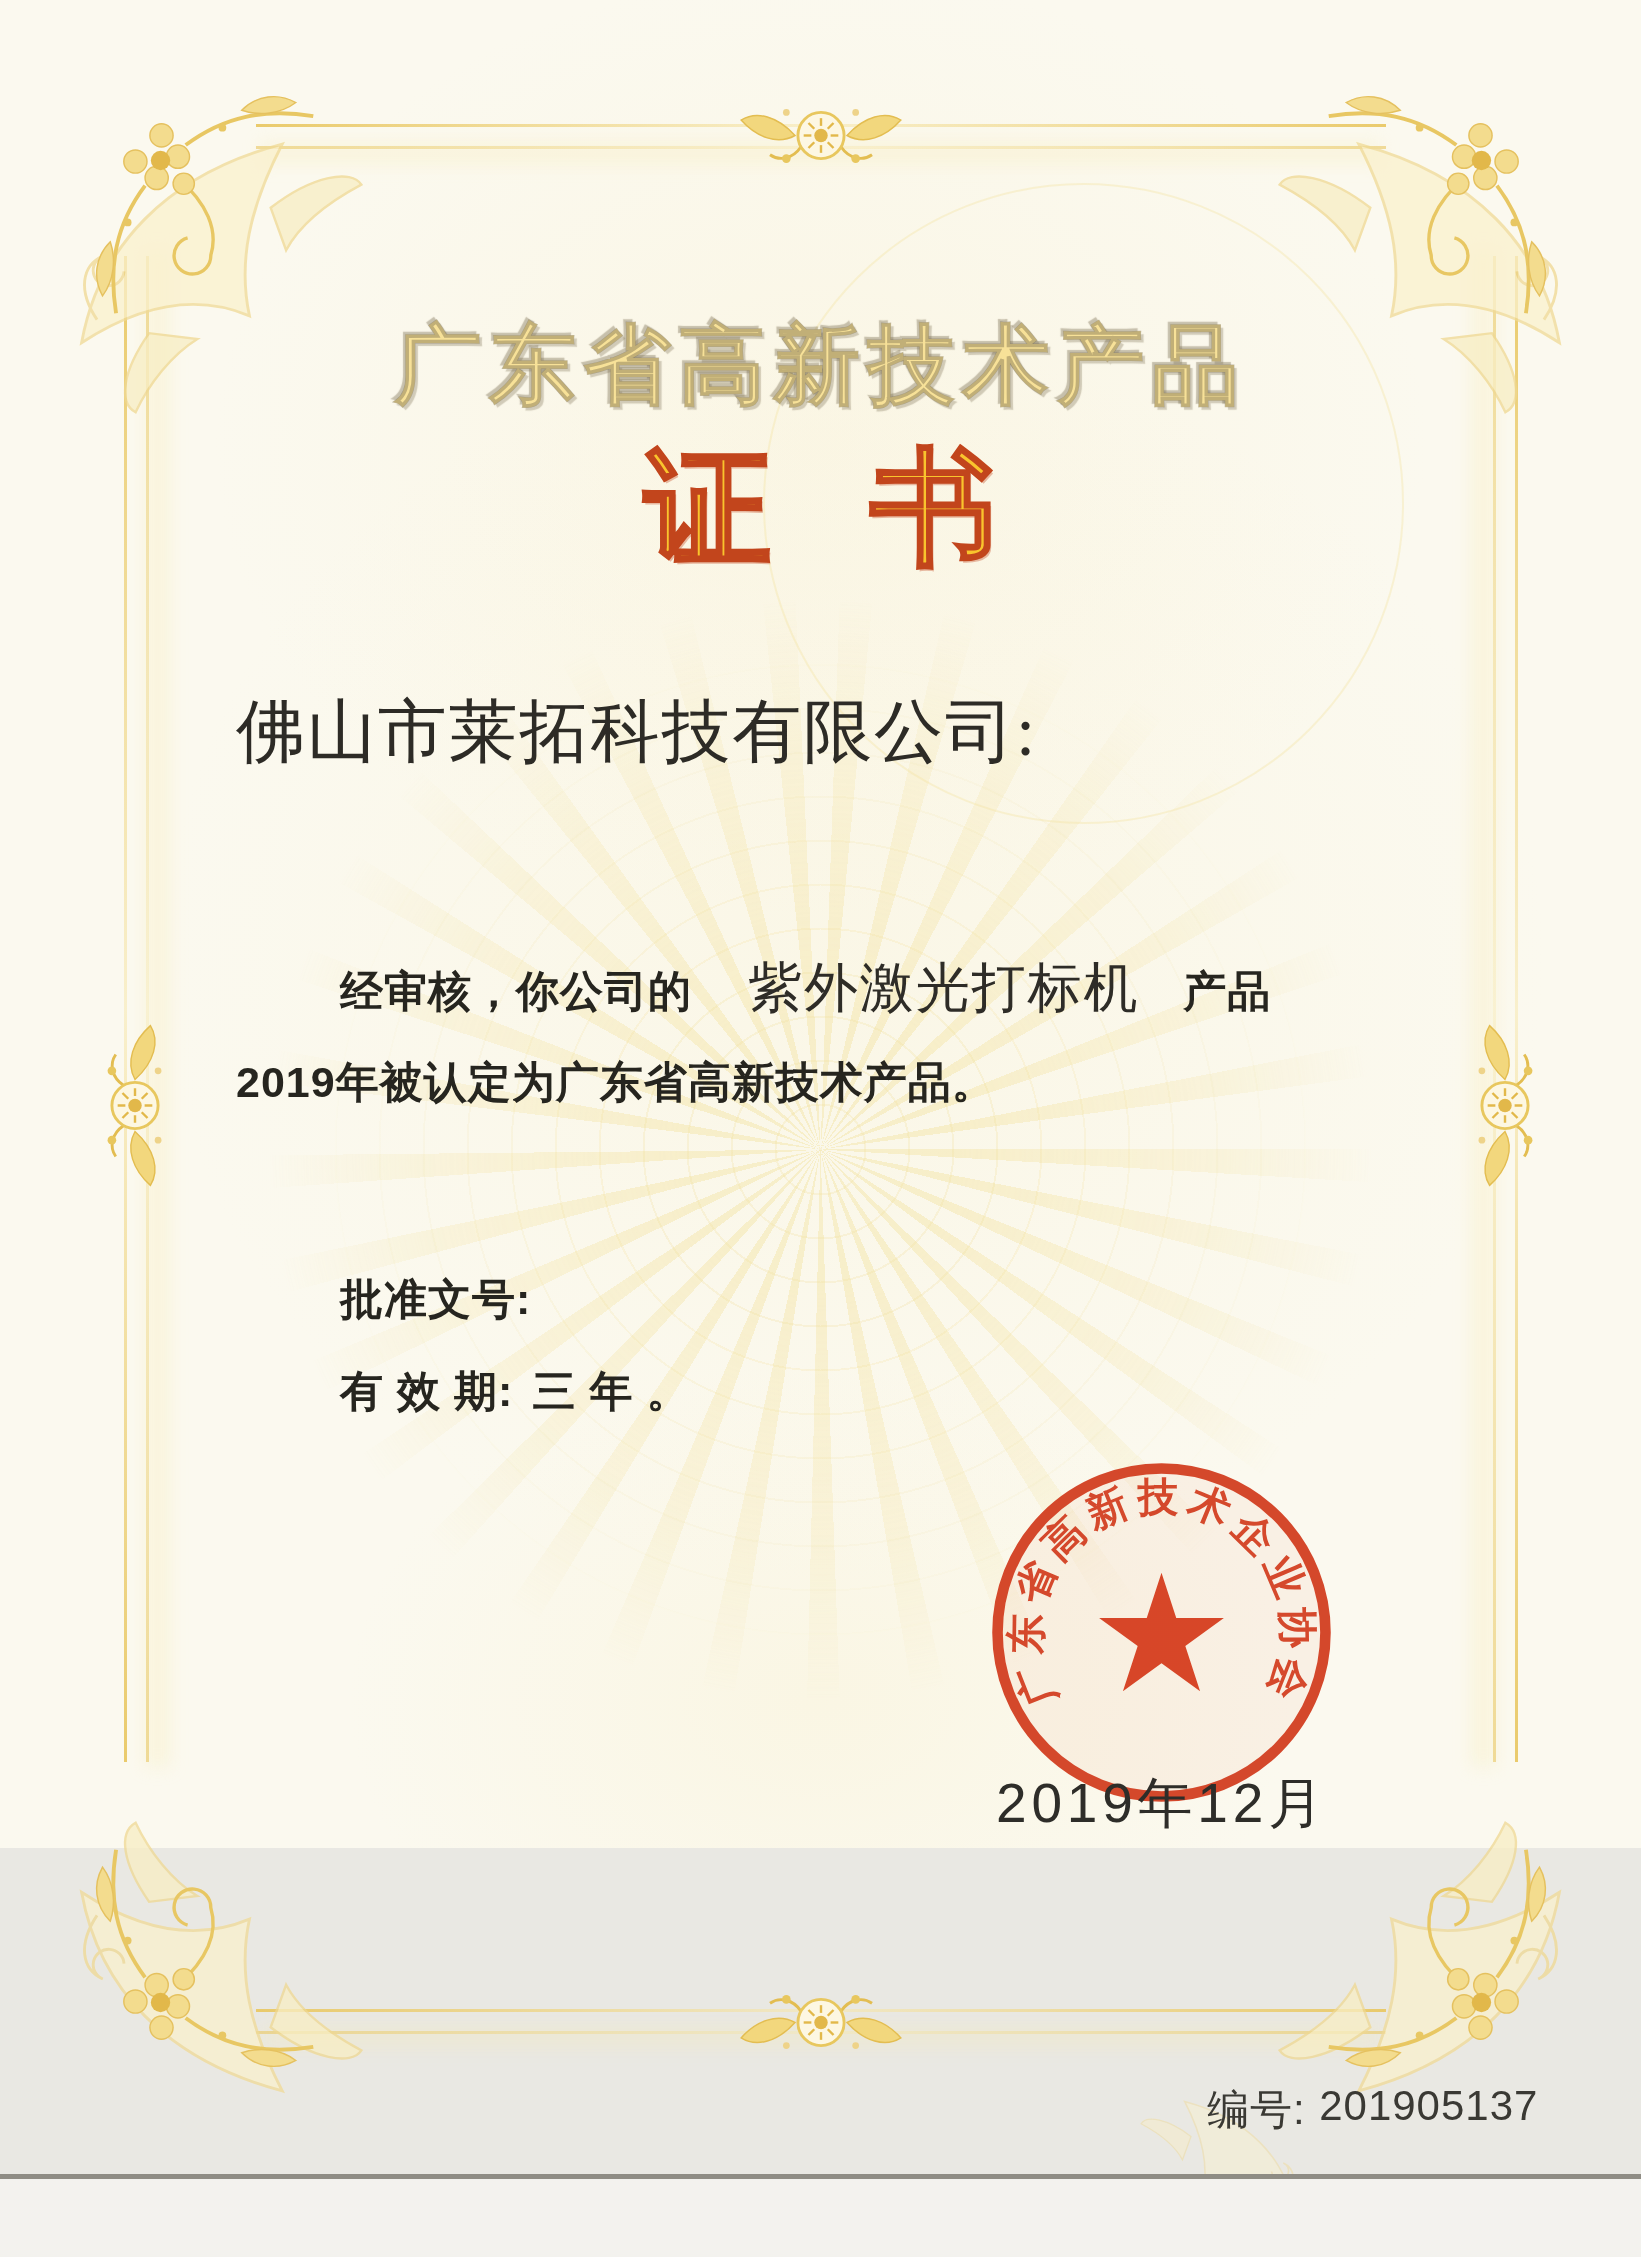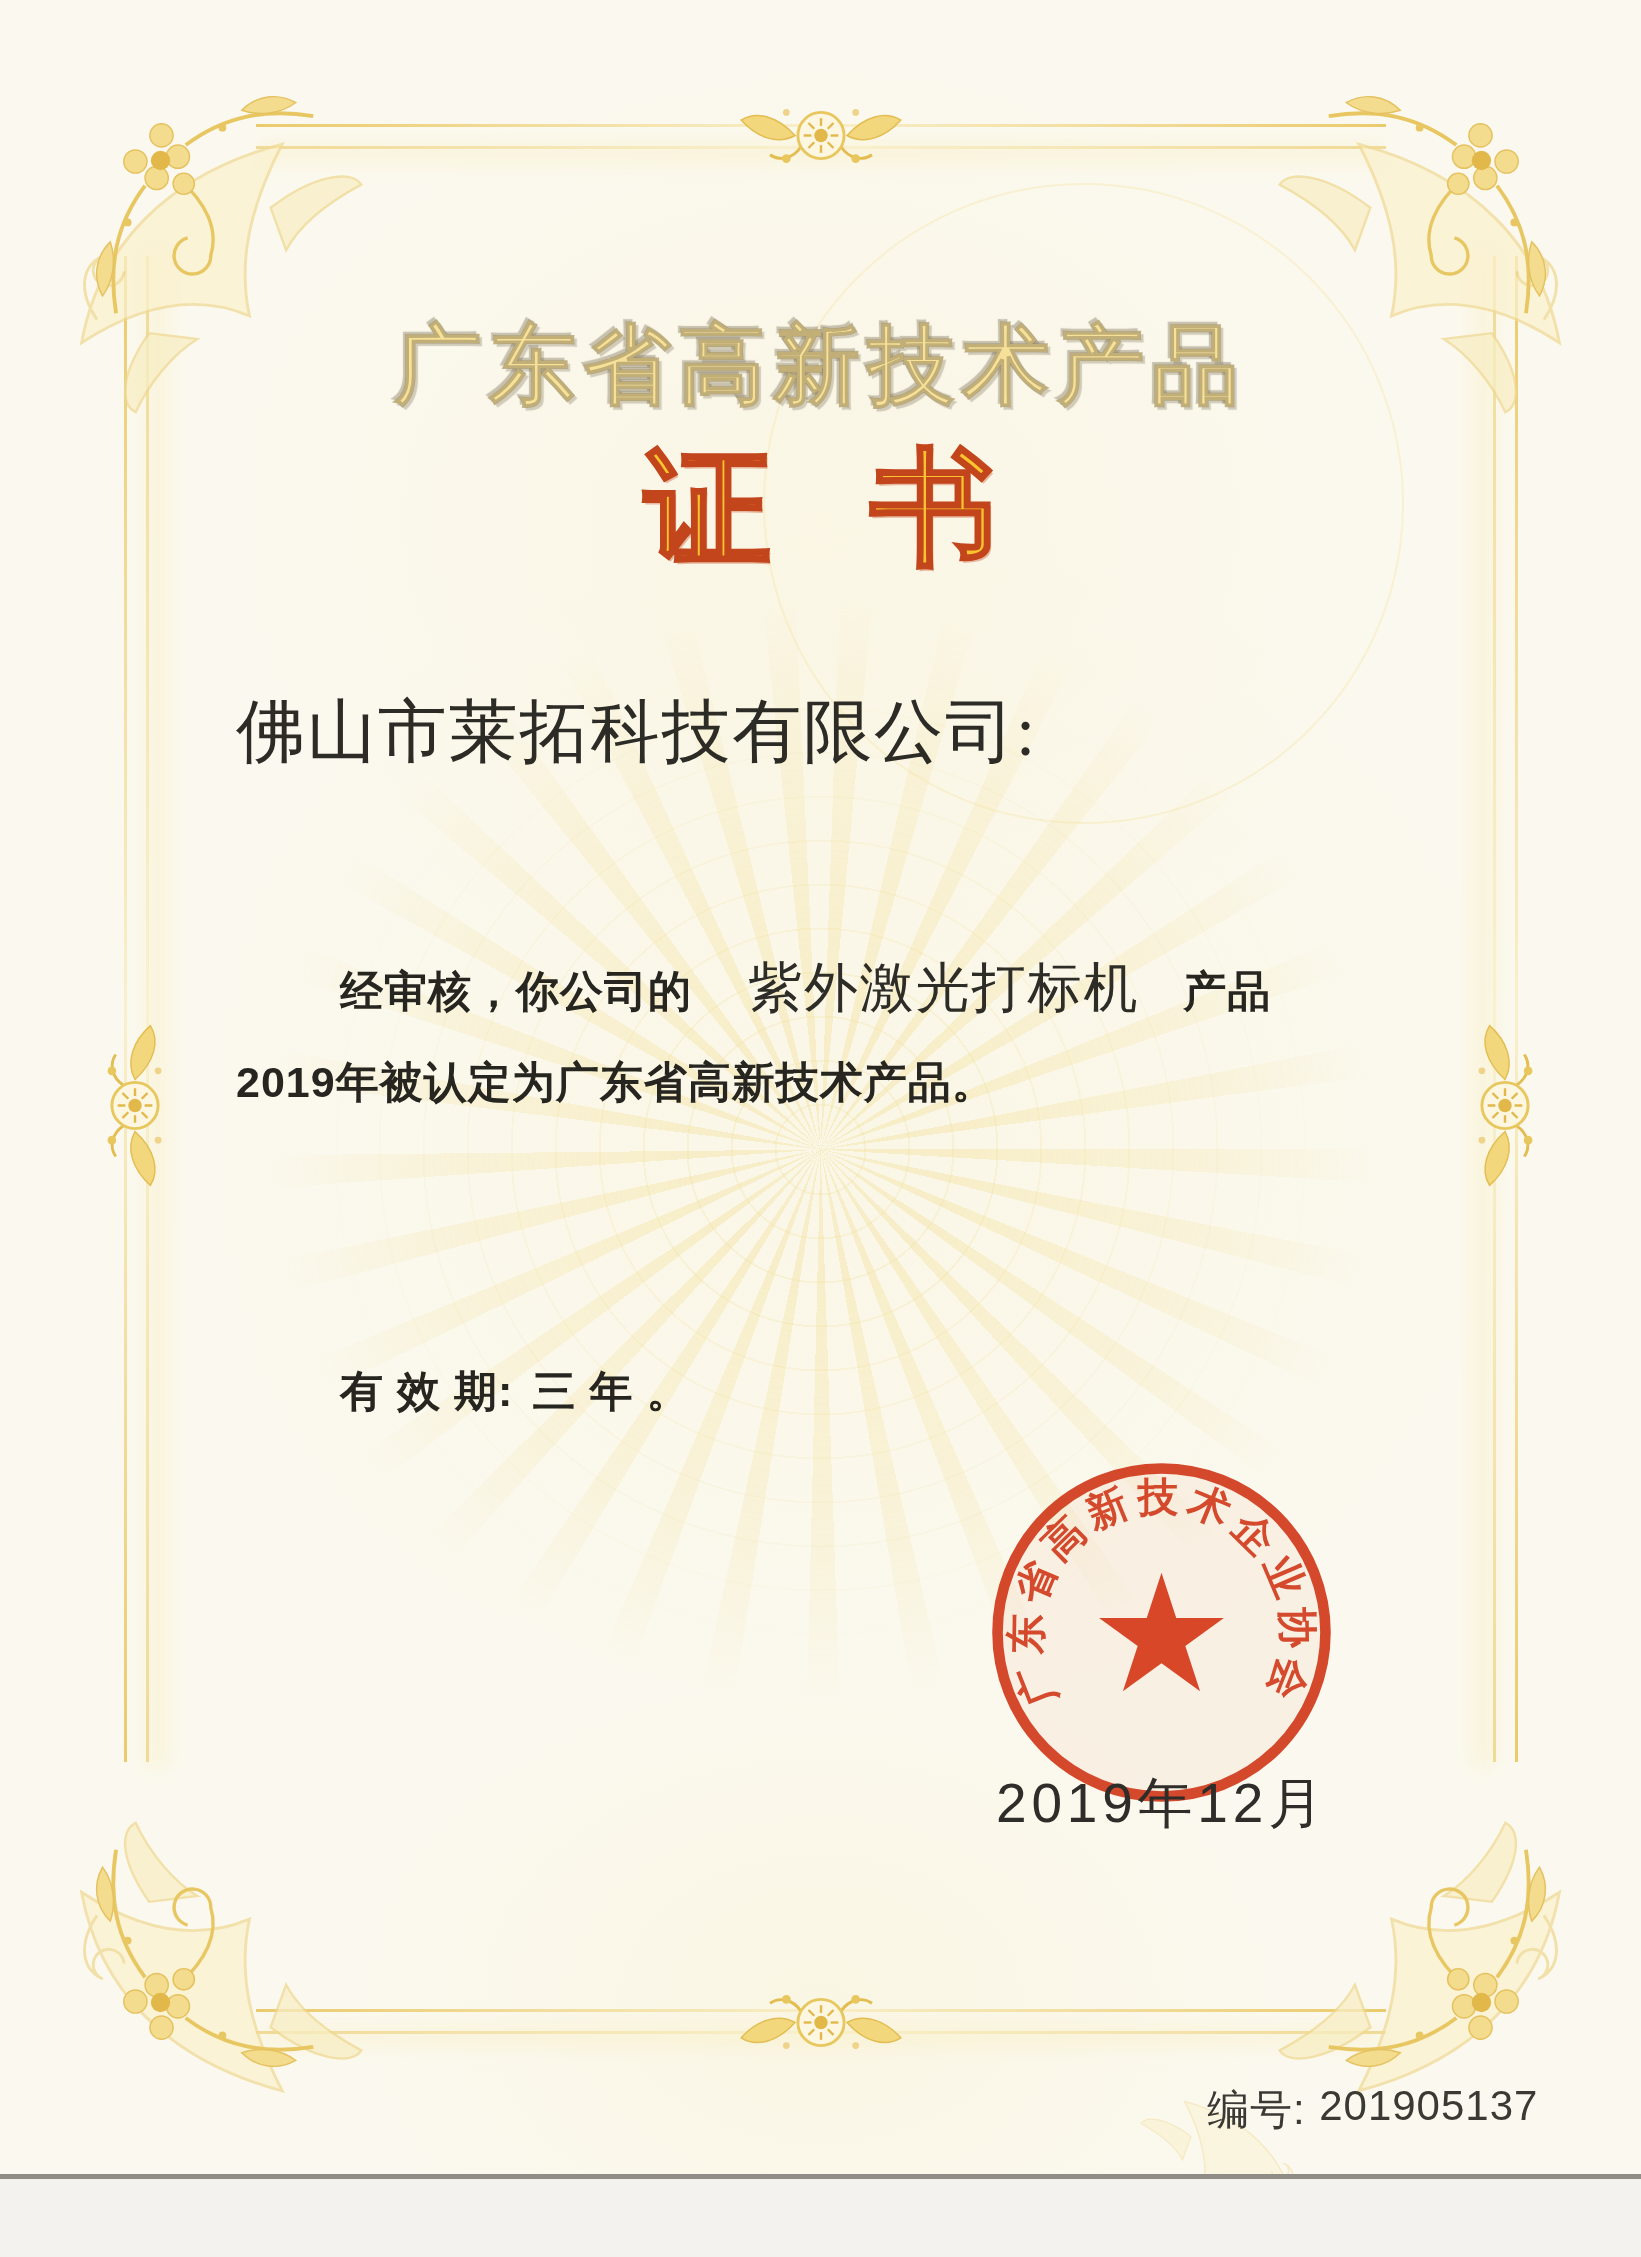--- a/index.html
+++ b/index.html
@@ -1,18 +1,18 @@
 <!DOCTYPE html>
 <html><head>
 <meta charset="utf-8">
 <style>
   html,body{margin:0;padding:0;}
   body{width:1641px;height:2257px;overflow:hidden;background:#e9e8e3;
        font-family:"Liberation Sans","DejaVu Sans",sans-serif;}
-  .page{position:absolute;left:0;top:0;width:1641px;height:2174px;
+  .page{position:absolute;left:0;top:0;width:1641px;height:1848px;
         background:#fbf9ef;
         background-image:
           radial-gradient(ellipse 869px 676px at 50% 24%, rgba(249,239,204,.30), rgba(249,239,204,0) 70%),
           radial-gradient(ellipse 966px 869px at 52% 52%, rgba(248,238,200,.22), rgba(248,238,200,0) 72%),
           radial-gradient(ellipse 676px 483px at 50% 92%, rgba(248,238,198,.28), rgba(248,238,198,0) 70%);}
   
   .scan-edge-line{position:absolute;left:0;top:2174px;width:1641px;height:4.8px;background:#8f8d85;}
   .scan-edge-below{position:absolute;left:0;top:2179px;width:1641px;height:78px;background:#f3f2ee;}
   
   .watermark{position:absolute;left:270px;top:599px;width:1101px;height:1101px;border-radius:50%;
@@ -184,20 +184,21 @@
   <div class="bodyline line1">
     <span class="b-bold">经审核，你公司的</span>
     <span class="b-kai cjk-serif gap60">紫外激光打标机</span>
     <span class="b-bold gap90">产品</span>
   </div>
   <div class="bodyline line2">
     <span class="b-bold">2019年被认定为广东省高新技术产品。</span>
   </div>
 
   <div class="bodyline approval">
+    <span class="b-bold ws">批准文号:</span>
   </div>
   <div class="bodyline validity">
     <span class="b-bold ws">有 效 期:</span>
     <span class="b-bold ws gap18">三 年 。</span>
   </div>
 
   <svg class="seal" viewBox="0 0 366 366">
     <circle cx="183" cy="183" r="170" fill="rgba(212,59,28,0.05)" stroke="#d23b1d" stroke-width="11" opacity="0.93"></circle>
     <path id="sealArc" d="M 93.9 272.1 A 126 126 0 1 1 272.1 272.1" fill="none"></path>
     <text font-size="42" fill="#d23b1d" font-weight="bold" opacity="0.92" font-family="'Liberation Serif','DejaVu Serif',serif" letter-spacing="7">

